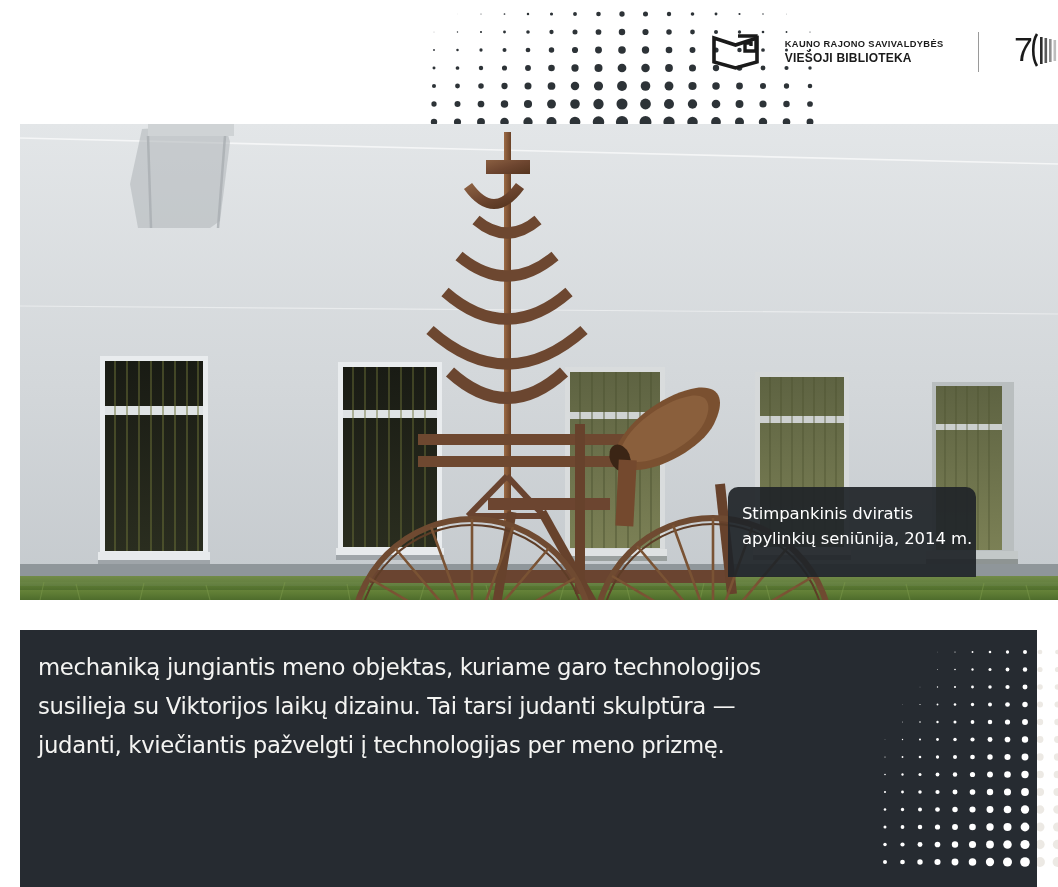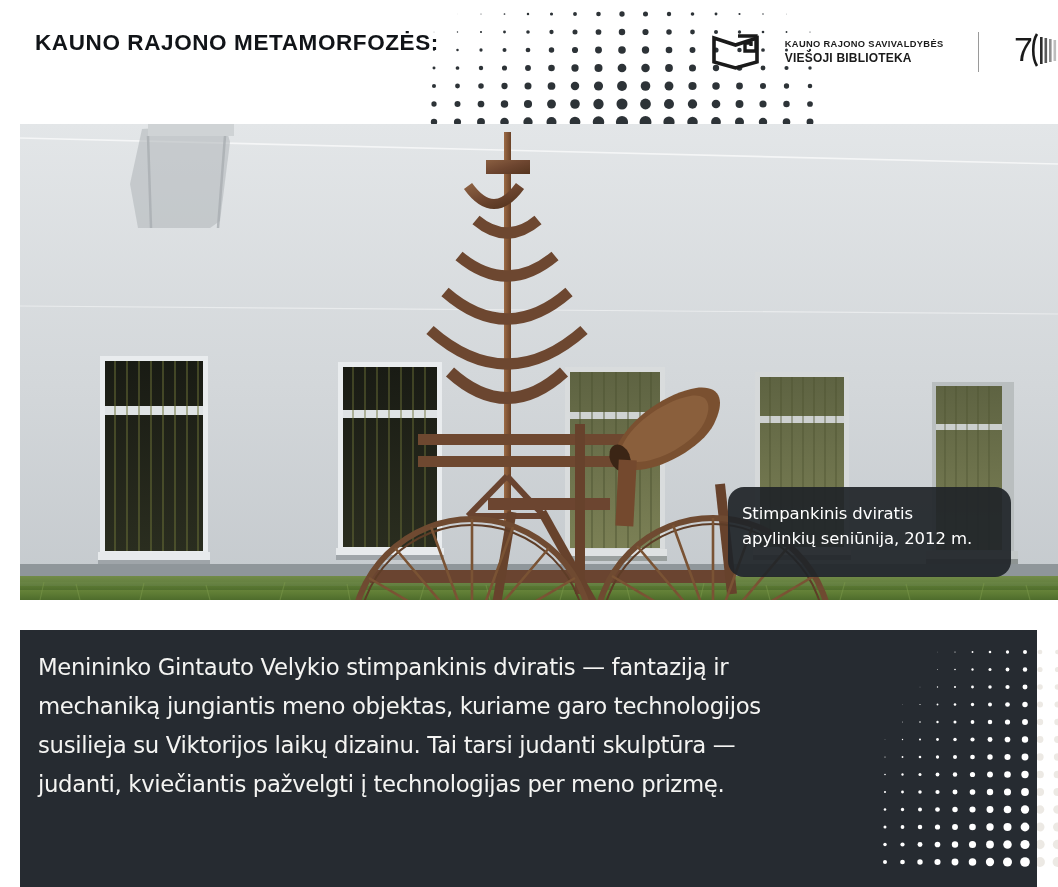--- a/index.html
+++ b/index.html
@@ -56,27 +56,26 @@
 
   
   .photo{
     position:absolute;left:20px;top:124px;width:1038px;height:476px;
     overflow:hidden;background:#c9cdd0;
   }
   .photo svg{display:block;}
 
   
   .caption{
-    position:absolute;left:728px;top:487px;width:283px;height:90px;
+    position:absolute;left:728px;top:487px;width:248px;height:90px;
     background:rgba(32,37,41,.93);
     border-top-left-radius:10px;
     border-top-right-radius:10px;
     padding:14px 16px 0 14px;
     box-sizing:border-box;
-    border-radius:16px;
   }
   .caption-line{
     color:#ffffff;font-size:16.5px;line-height:25px;
     font-family:"DejaVu Sans", sans-serif;font-weight:400;
     letter-spacing:-.1px;white-space:nowrap;
   }
 
   
   .panel{
     position:absolute;left:20px;top:630px;width:1017px;height:257px;
@@ -223,21 +222,20 @@
           <circle cx="292" cy="122" r="4.88"></circle>
           <circle cx="315.5" cy="122" r="4.52"></circle>
           <circle cx="339" cy="122" r="4.16"></circle>
           <circle cx="362.5" cy="122" r="3.80"></circle>
           <circle cx="386" cy="122" r="3.44"></circle>
         </g>
     </svg>
   </div>
 
   <div class="title-block">
-    <div class="title-line">KAUNO RAJONO METAMORFOZĖS:</div>
   </div>
 
   <div class="logo">
     <span class="logo-mark">
       <svg width="47" height="40" viewBox="0 0 47 40" xmlns="http://www.w3.org/2000/svg">
         <path d="M2 6 L2 30 L23.5 36 L45 30 L45 6 L23.5 13 Z" fill="none" stroke="#1a1a1a" stroke-width="3.6" stroke-linejoin="miter"></path>
         <path d="M23.5 13 L23.5 36" fill="none" stroke="#1a1a1a" stroke-width="0"></path>
         <path d="M26 4 L44 4 L44 19 L33 19 L33 11 L39 11 L39 14" fill="none" stroke="#1a1a1a" stroke-width="3.4"></path>
       </svg>
     </span>
@@ -440,21 +438,21 @@
                    M0 0 L-101 -60 M0 0 L-76 -90 M0 0 L-40 -111"></path>
         </g>
         <circle cx="0" cy="0" r="15" fill="#5b3a24"></circle>
         <circle cx="0" cy="0" r="7" fill="#3a2415"></circle>
       </g>
     </g>
   </svg>
 
   <div class="caption" style="left:708px;top:363px;">
     <div class="caption-line">Stimpankinis dviratis</div>
-    <div class="caption-line">apylinkių seniūnija, 2012 m.</div>
+    <div class="caption-line">apylinkių seniūnija, 2014 m.</div>
   </div>
 </div>
 
 <div class="panel">
   <div class="panel-dots">
     <svg width="160" height="257" viewBox="0 0 160 257" xmlns="http://www.w3.org/2000/svg">
       <g fill="#ffffff" id="pdots">
           <circle cx="60.5" cy="22" r="0.22"></circle>
           <circle cx="78" cy="22" r="0.58"></circle>
           <circle cx="95.5" cy="22" r="0.93"></circle>
@@ -559,21 +557,20 @@
           <circle cx="60.5" cy="232" r="3.07"></circle>
           <circle cx="78" cy="232" r="3.43"></circle>
           <circle cx="95.5" cy="232" r="3.78"></circle>
           <circle cx="113" cy="232" r="4.14"></circle>
           <circle cx="130.5" cy="232" r="4.50"></circle>
           <circle cx="148" cy="232" r="4.85"></circle>
         </g>
     </svg>
   </div>
   <div class="panel-text">
-    <div class="panel-line">Menininko Gintauto Velykio stimpankinis dviratis — fantaziją ir</div>
     <div class="panel-line">mechaniką jungiantis meno objektas, kuriame garo technologijos</div>
     <div class="panel-line">susilieja su Viktorijos laikų dizainu. Tai tarsi judanti skulptūra —</div>
     <div class="panel-line">judanti, kviečiantis pažvelgti į technologijas per meno prizmę.</div>
   </div>
 </div>
 
 <div class="outer-dots">
   <svg width="21" height="257" viewBox="0 0 21 257" xmlns="http://www.w3.org/2000/svg">
     <g fill="#ece9e4" id="odots">
         <circle cx="3" cy="22" r="2.37"></circle>

